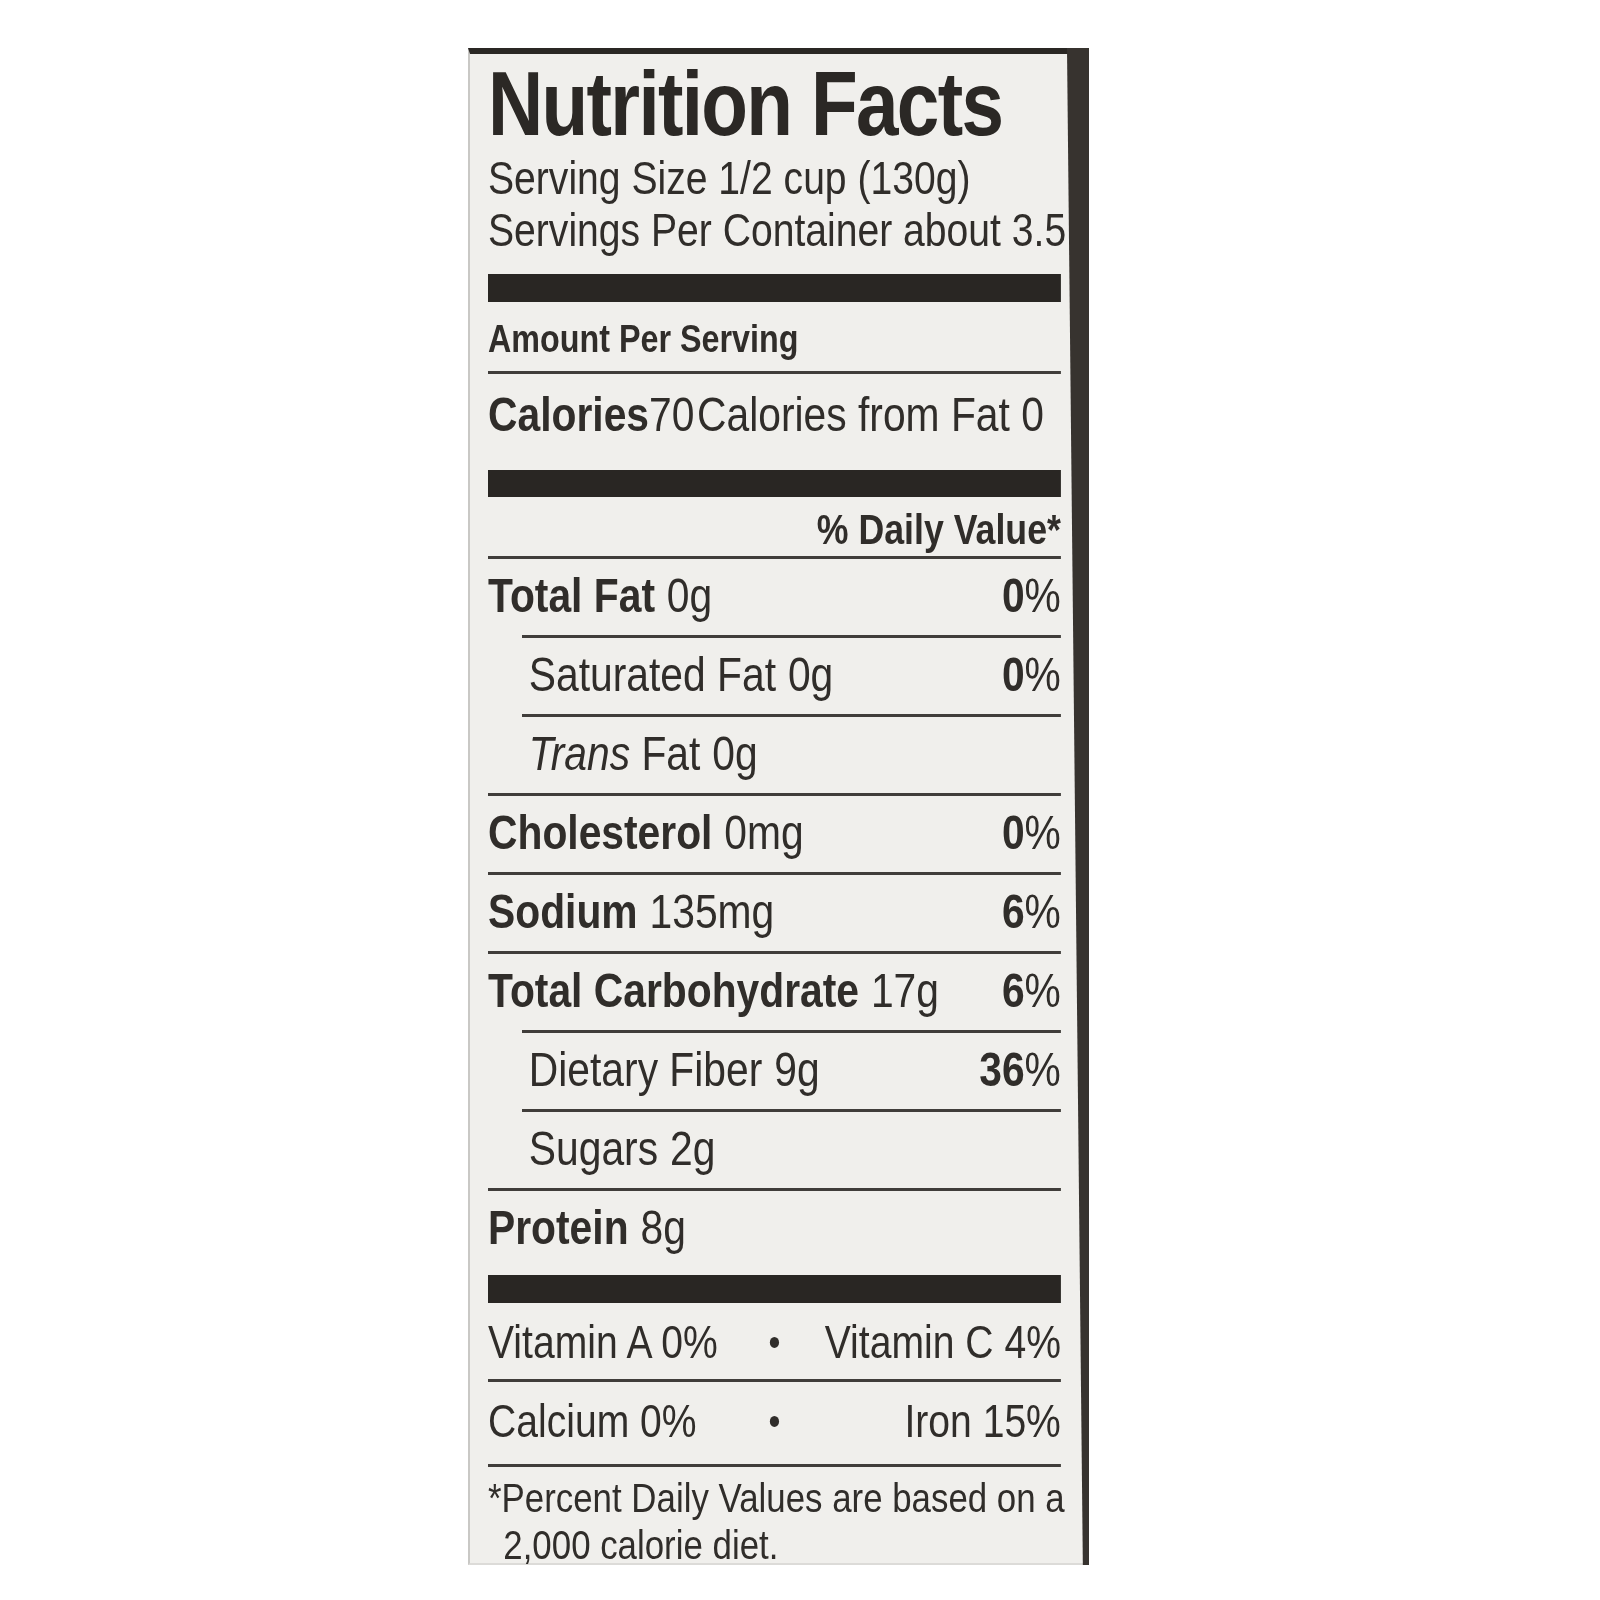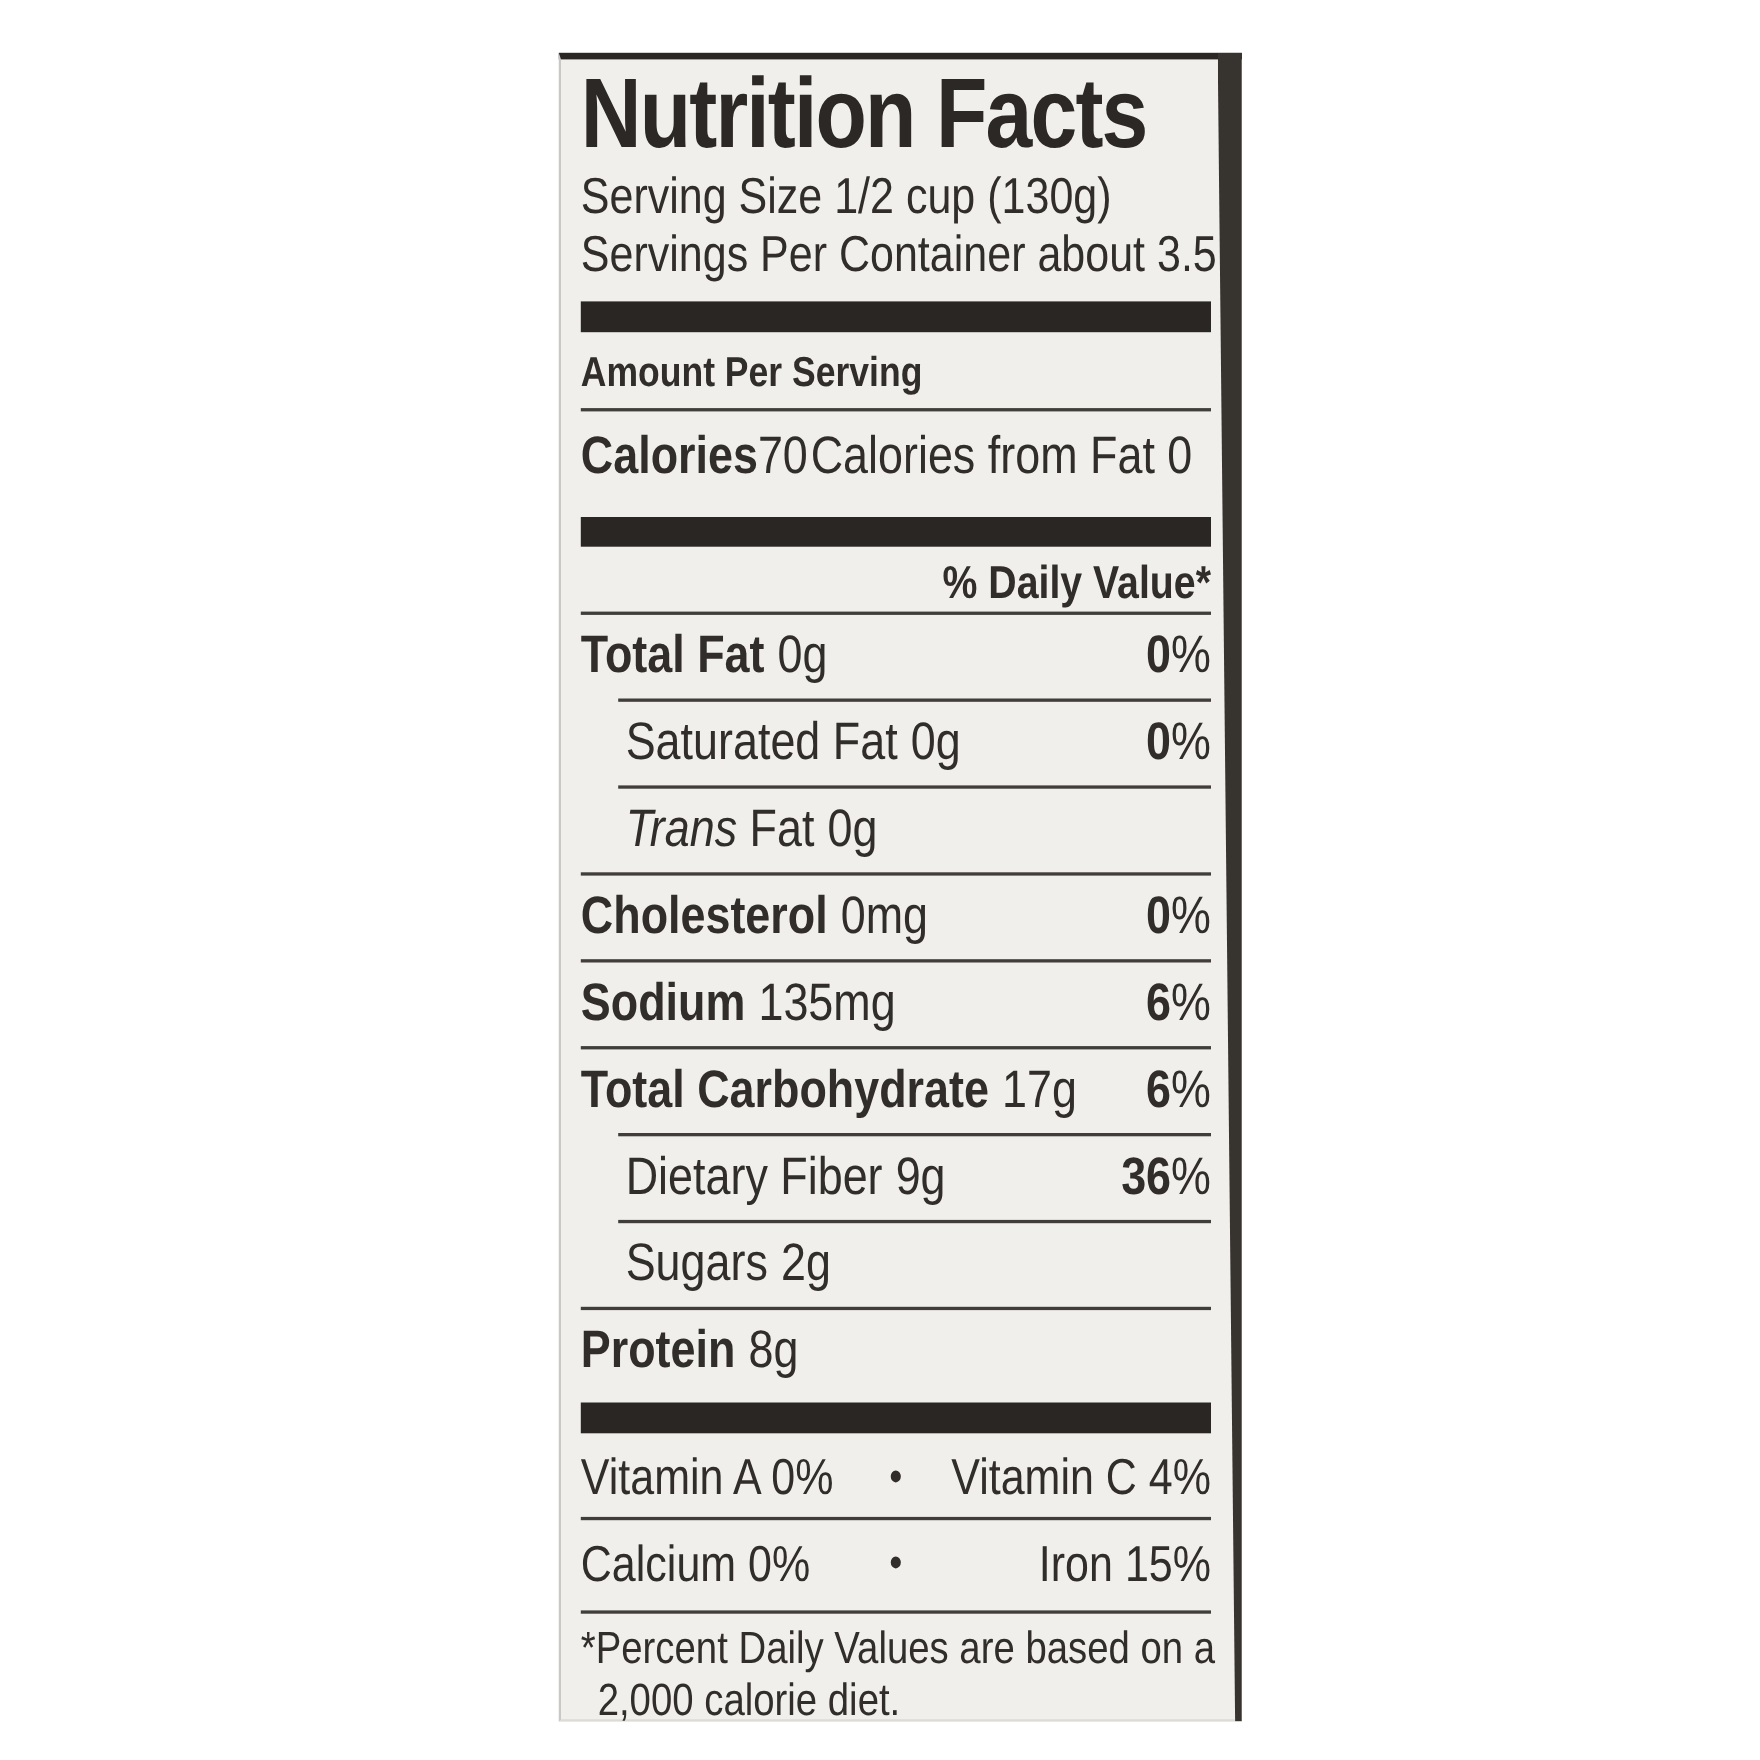--- a/index.html
+++ b/index.html
@@ -14,21 +14,21 @@
   html,body{width:1600px;height:1600px;}
   body{
     background:var(--page-bg);
     font-family:"Liberation Sans","DejaVu Sans",sans-serif;
     color:var(--text);
     position:relative;
     overflow:hidden;
   }
   .label{
     position:absolute;
-    left:508px; top:48px;
+    left:468px; top:48px;
     width:621px; height:1517px;
     background:var(--label-bg);
     border-top:6px solid #2a2724;
     border-left:2px solid #c9c8c5;
     border-bottom:2px solid #dcdbd8;
   }
   .edge-band{
     position:absolute;
     right:0; top:-6px; bottom:-2px;
     width:22px;

